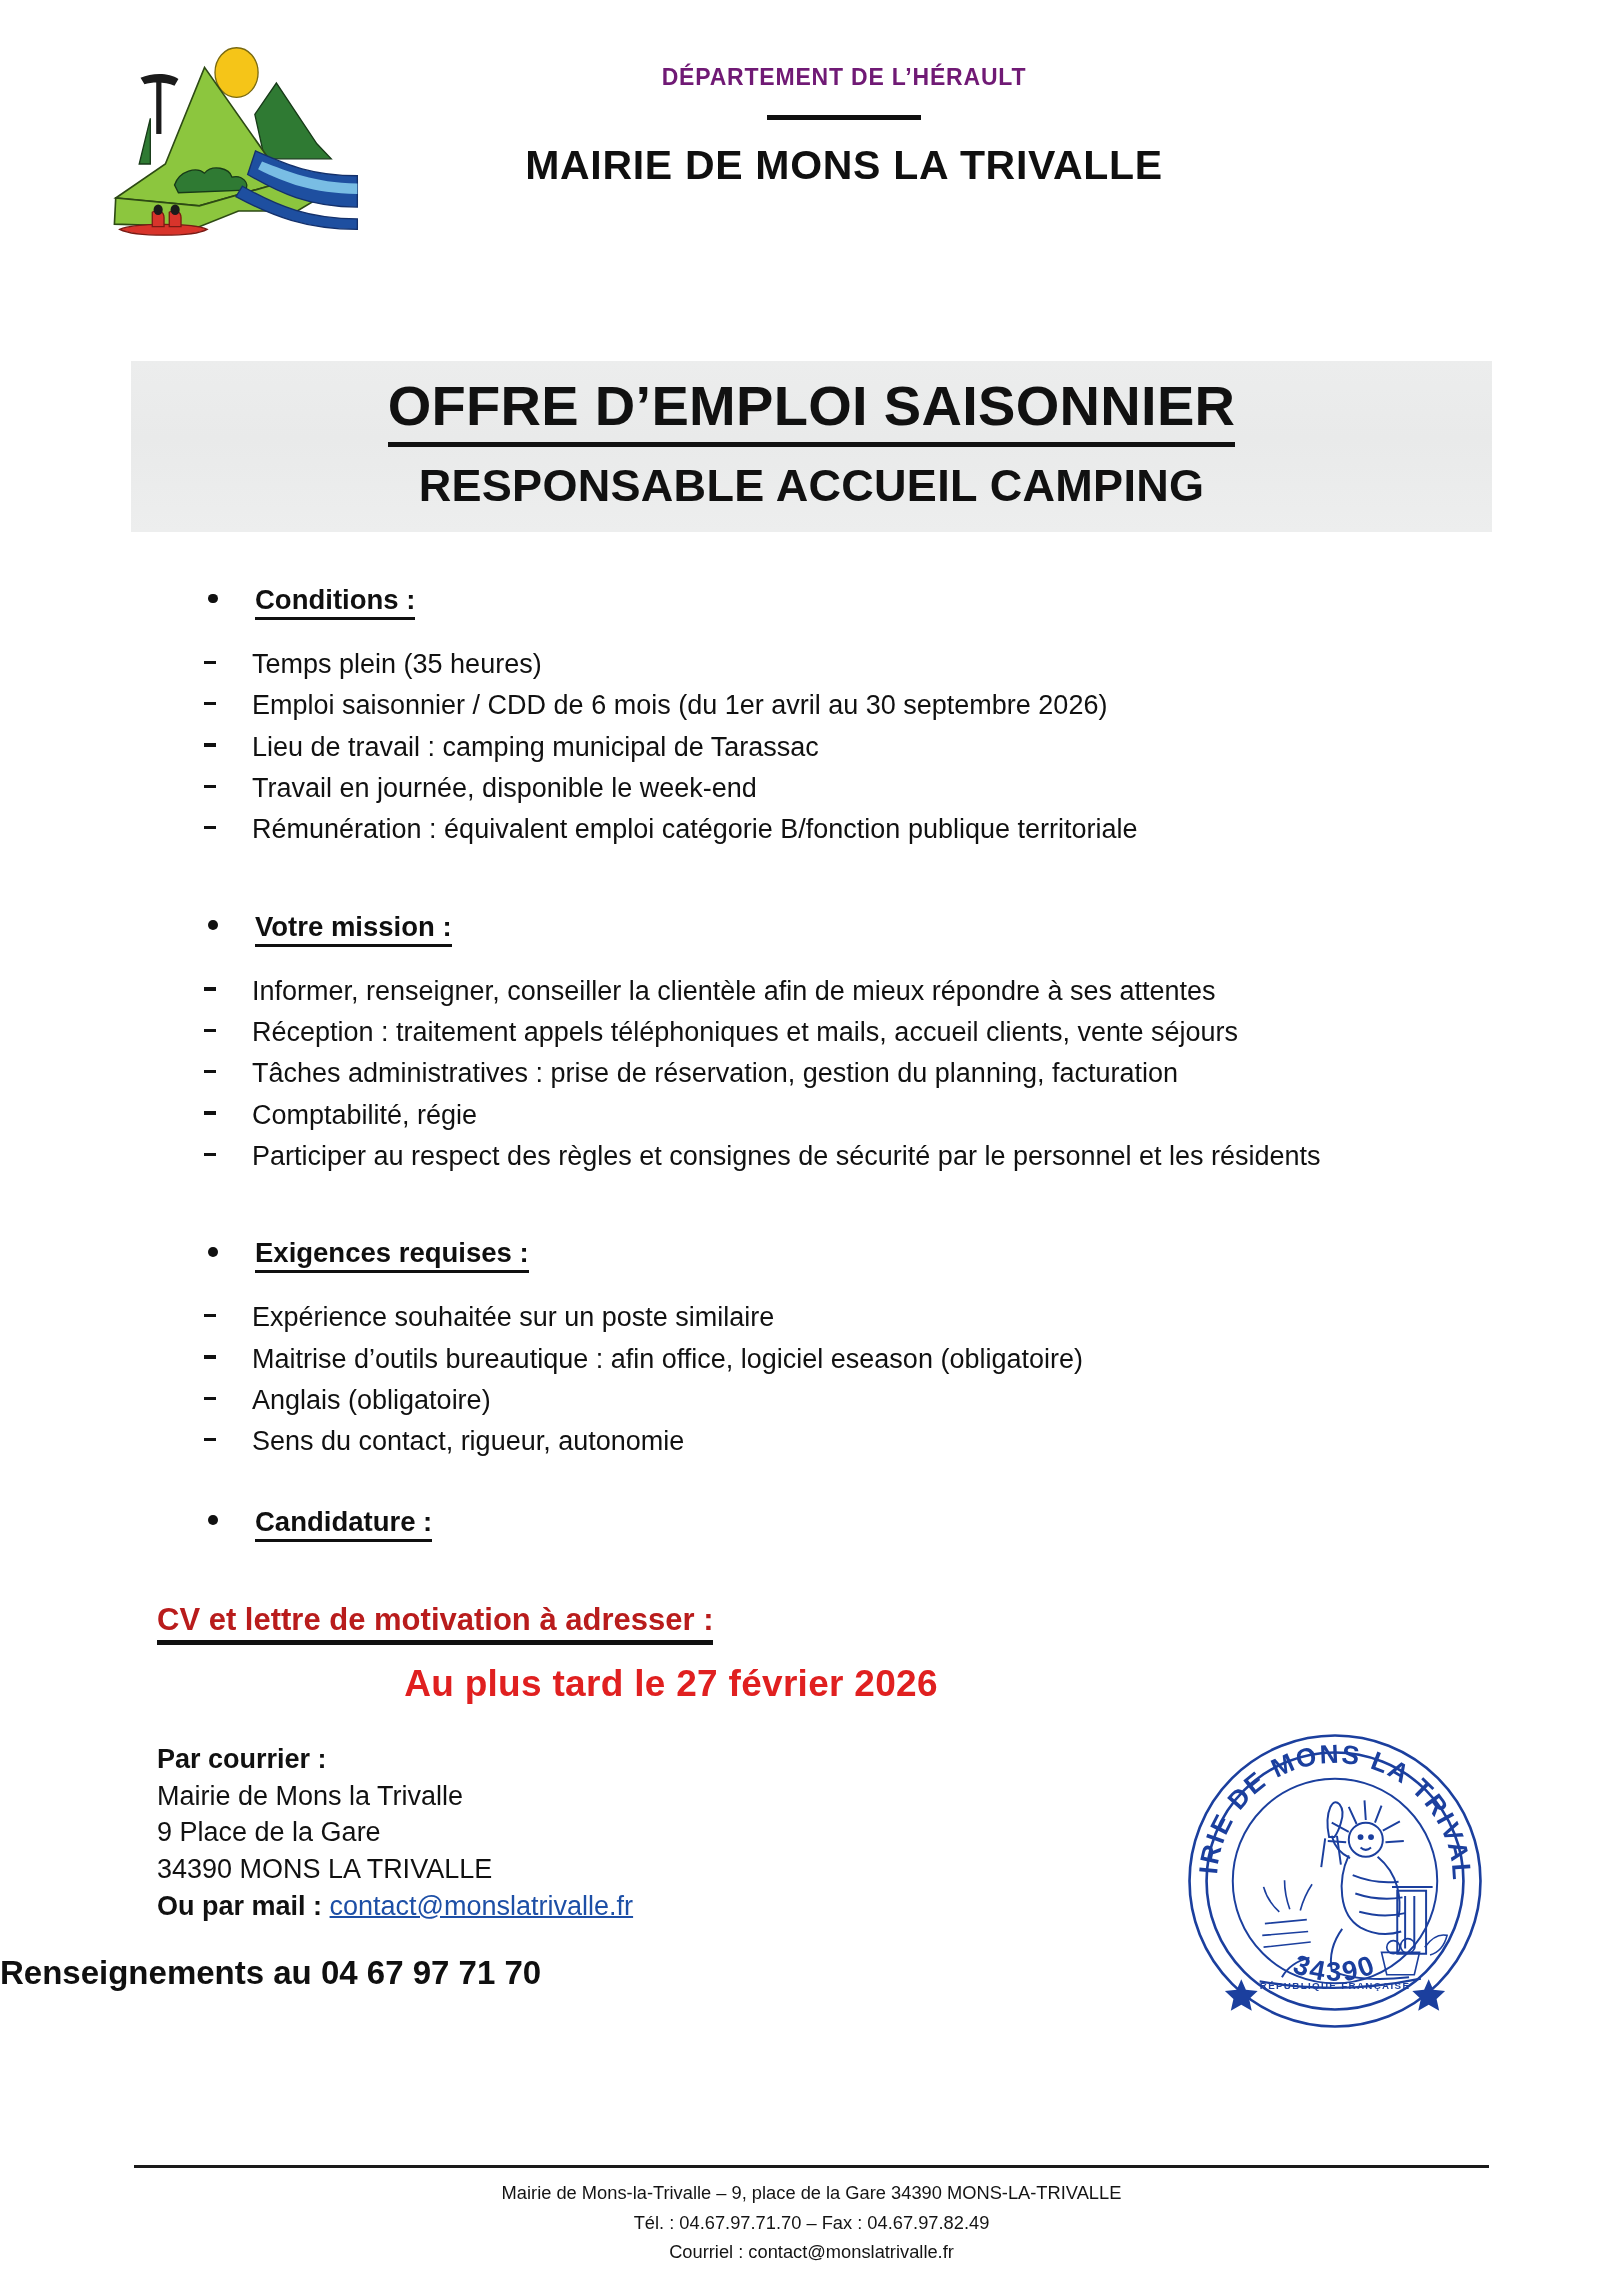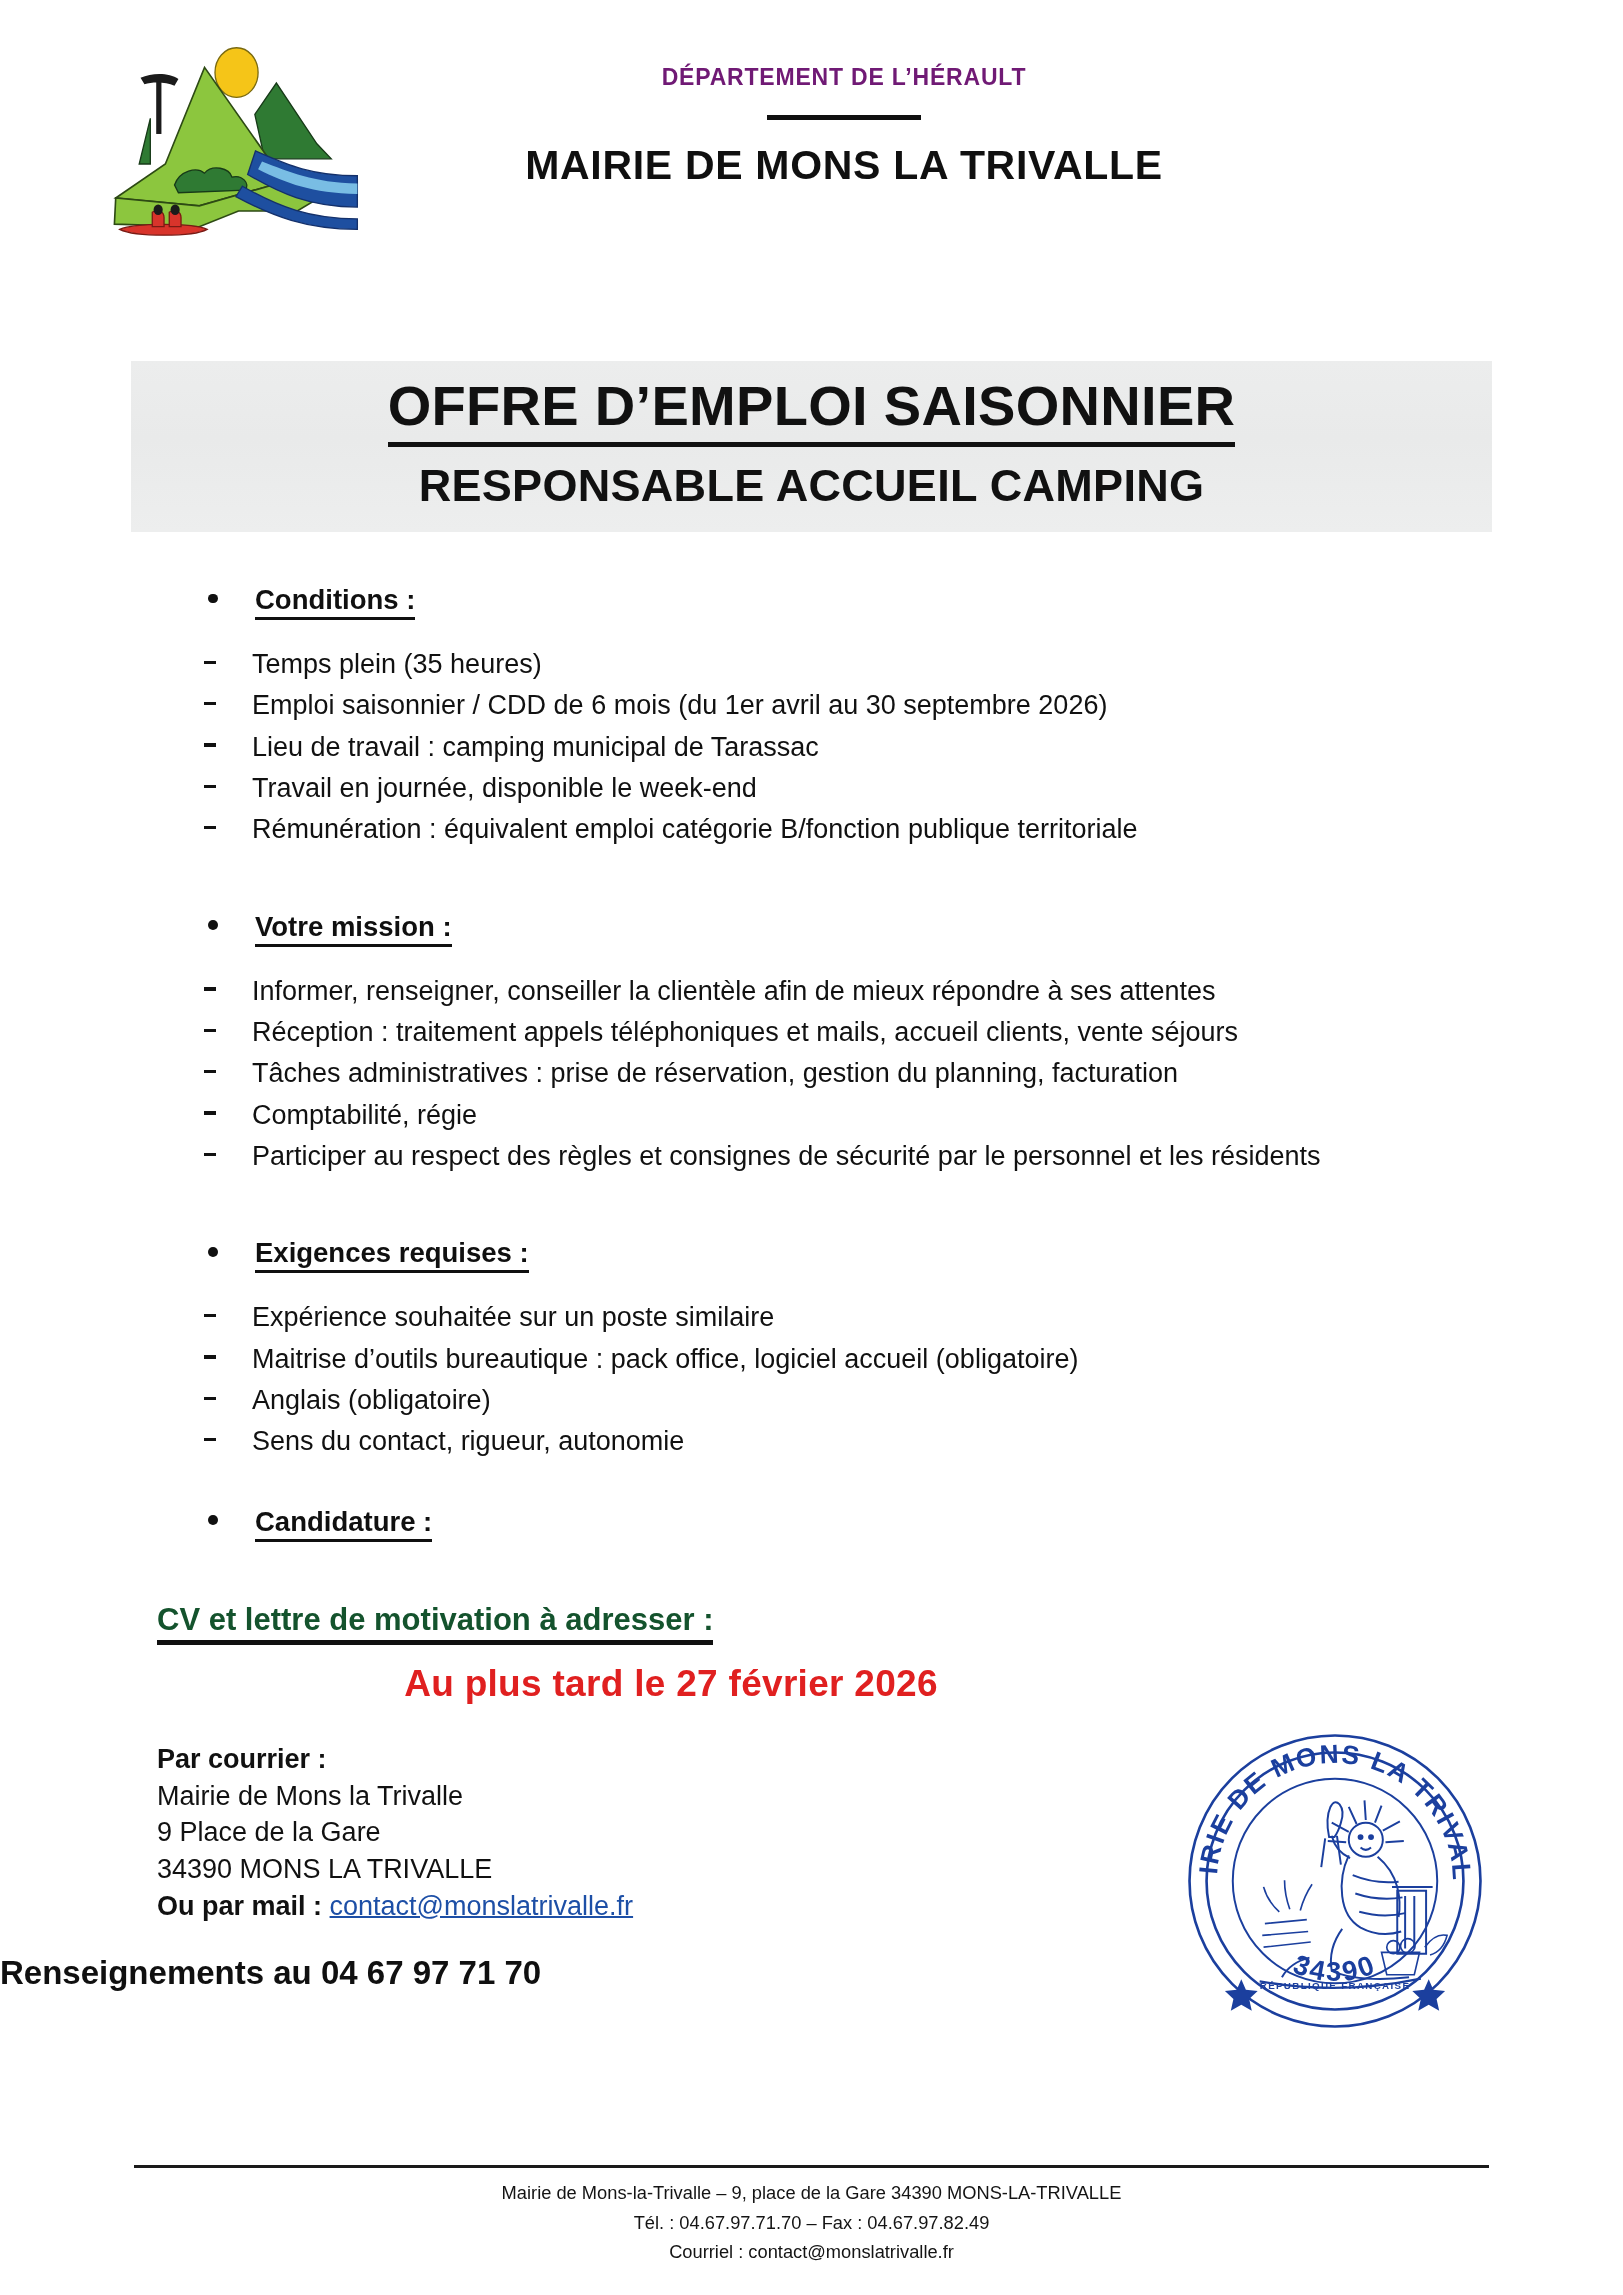--- a/index.html
+++ b/index.html
@@ -150,21 +150,21 @@
   .gap-lg { height: 58px; }
   .gap-md { height: 41px; }
 
   
   #cv-line {
     position: absolute;
     left: 157px;
     top: 1602px;
     font-size: 31px;
     font-weight: bold;
-    color: #14532d;
+    color: #b91c1c;
   }
   #cv-line span {
     border-bottom: 5.2px solid #101010;
     padding-bottom: 2.6px;
   }
   #deadline {
     position: absolute;
     left: 0; top: 1663px;
     width: 1623px;
     text-align: center;
@@ -314,21 +314,21 @@
 
   <div class="gap-lg"></div>
 
   <div class="section">
     <div class="sec-head">
       <span class="bullet"></span>
       <span class="label">Exigences requises :</span>
     </div>
     <ul class="items">
       <li><span class="dash"></span><span>Expérience souhaitée sur un poste similaire</span></li>
-      <li><span class="dash"></span><span>Maitrise d’outils bureautique : pack office, logiciel accueil (obligatoire)</span></li>
+      <li><span class="dash"></span><span>Maitrise d’outils bureautique : afin office, logiciel eseason (obligatoire)</span></li>
       <li><span class="dash"></span><span>Anglais (obligatoire)</span></li>
       <li><span class="dash"></span><span>Sens du contact, rigueur, autonomie</span></li>
     </ul>
   </div>
 
   <div class="gap-md"></div>
 
   <div class="section">
     <div class="sec-head">
       <span class="bullet"></span>

